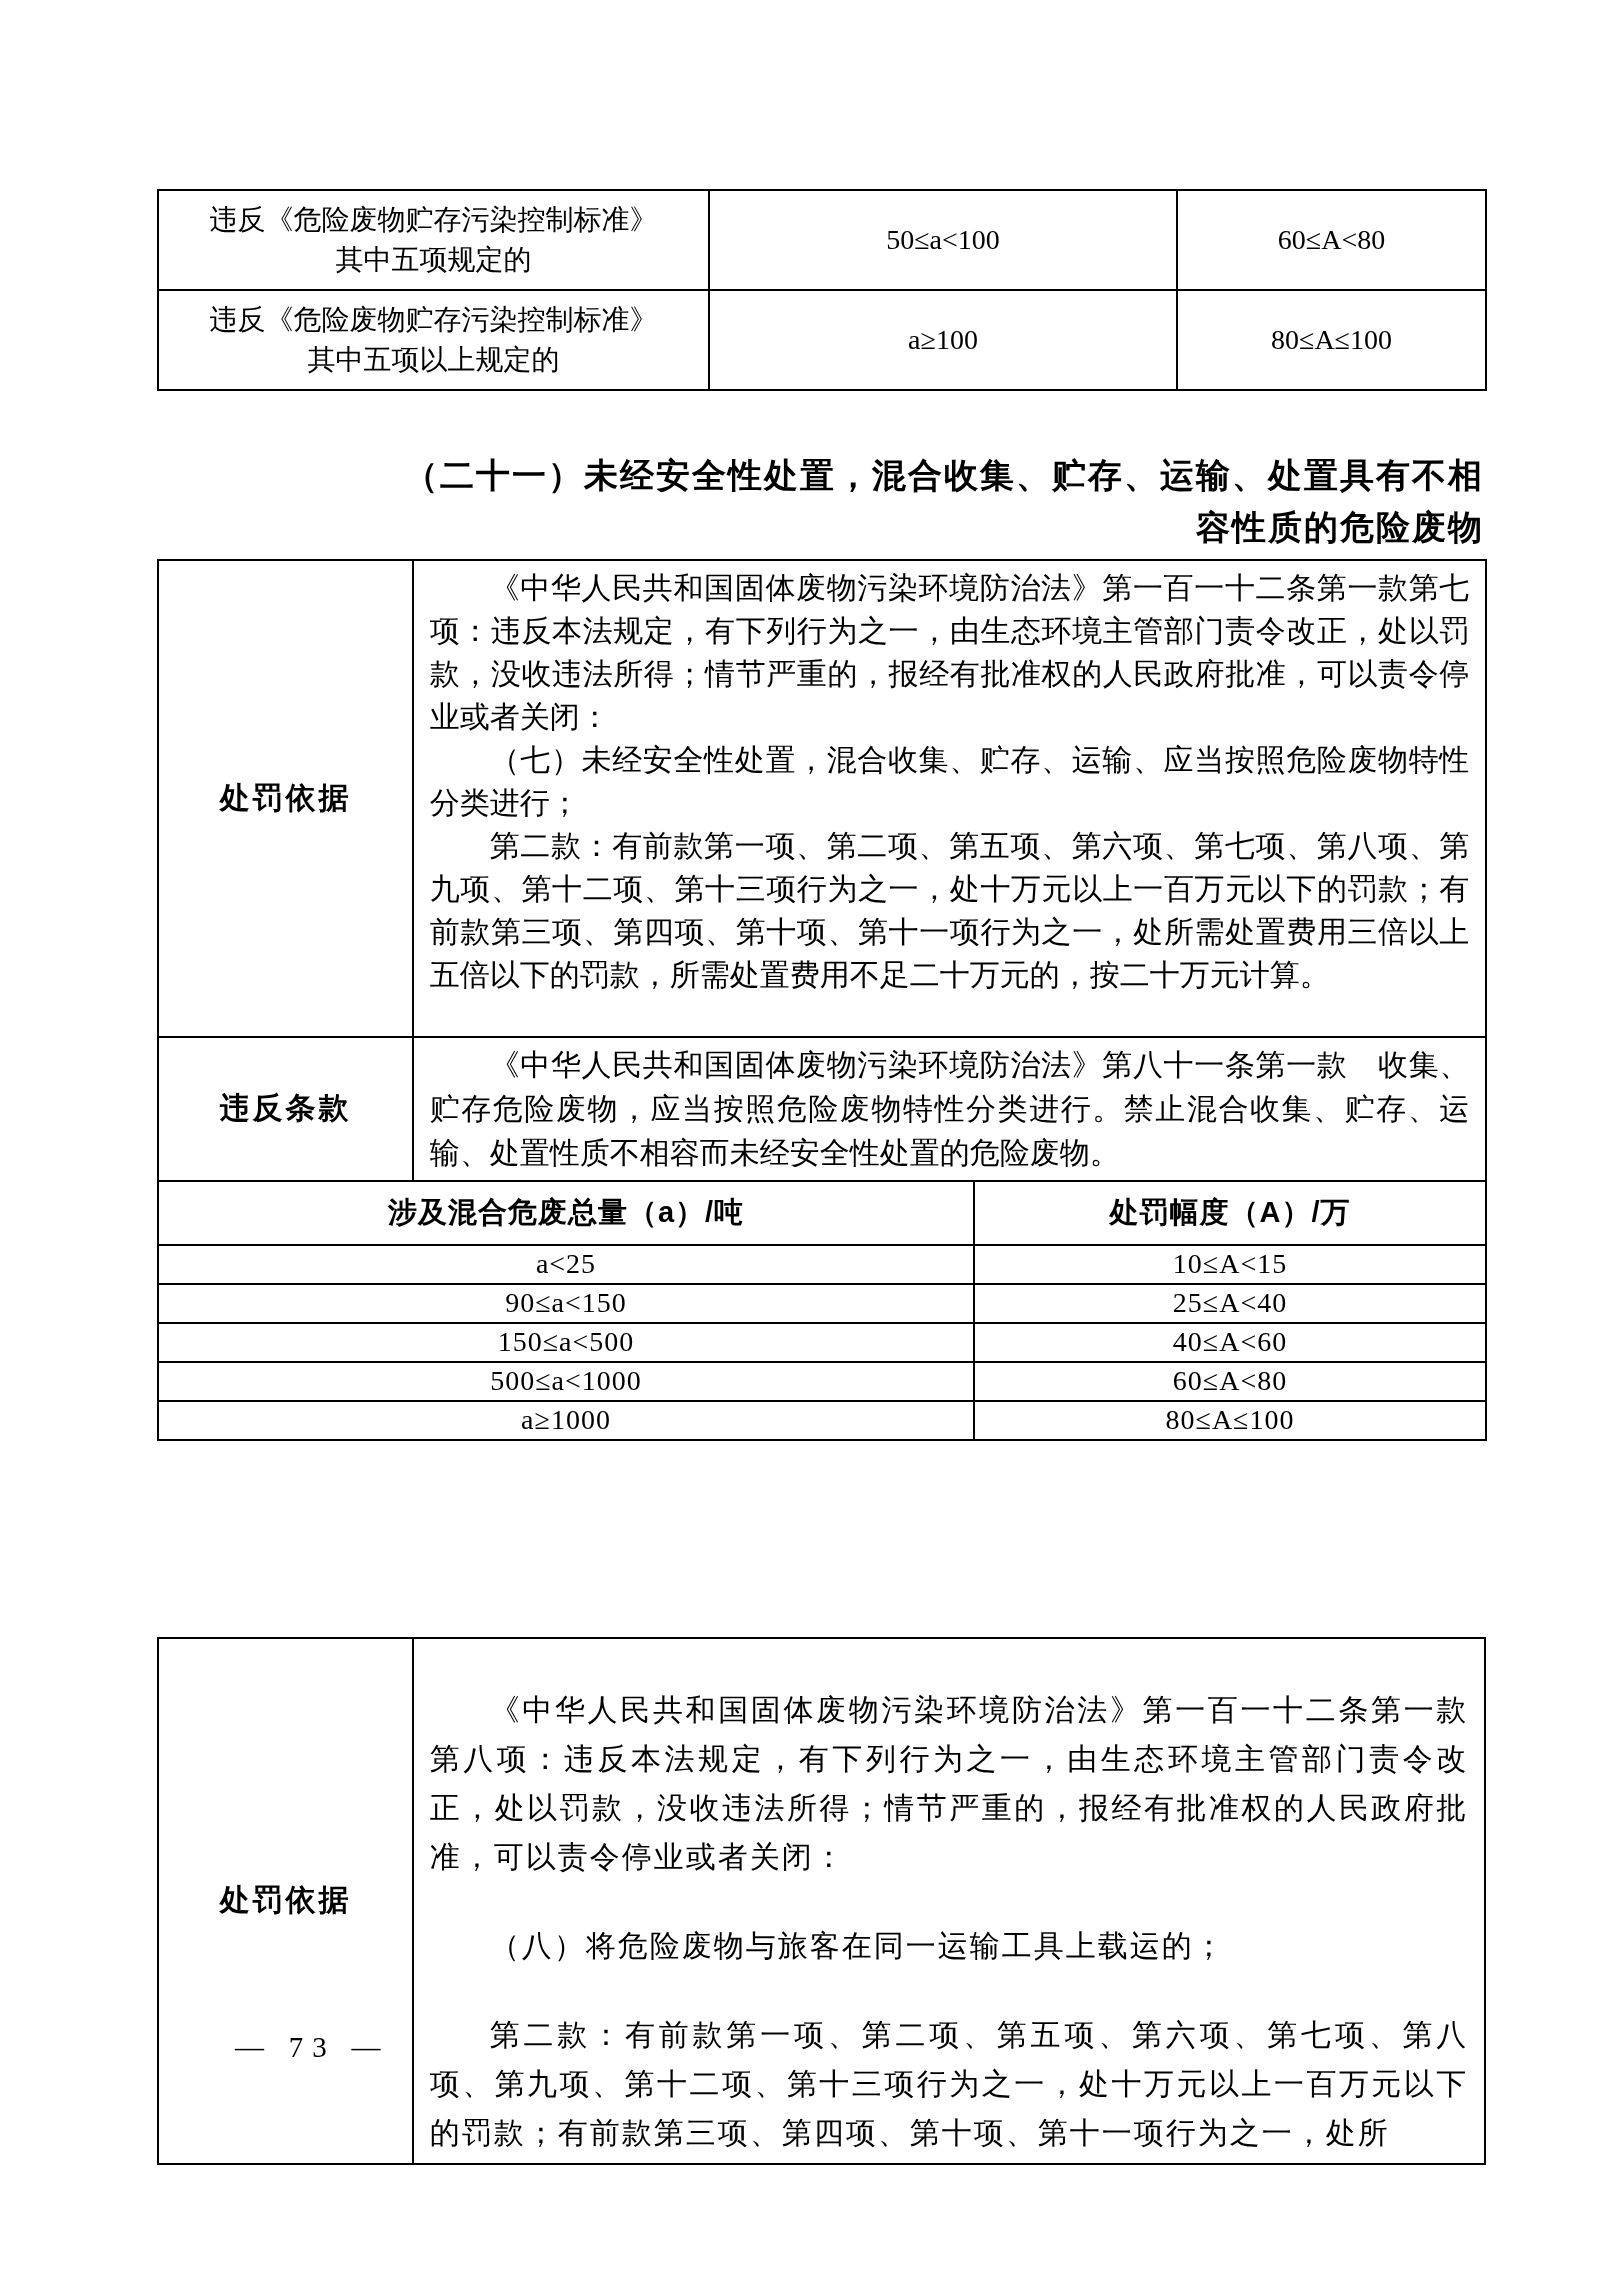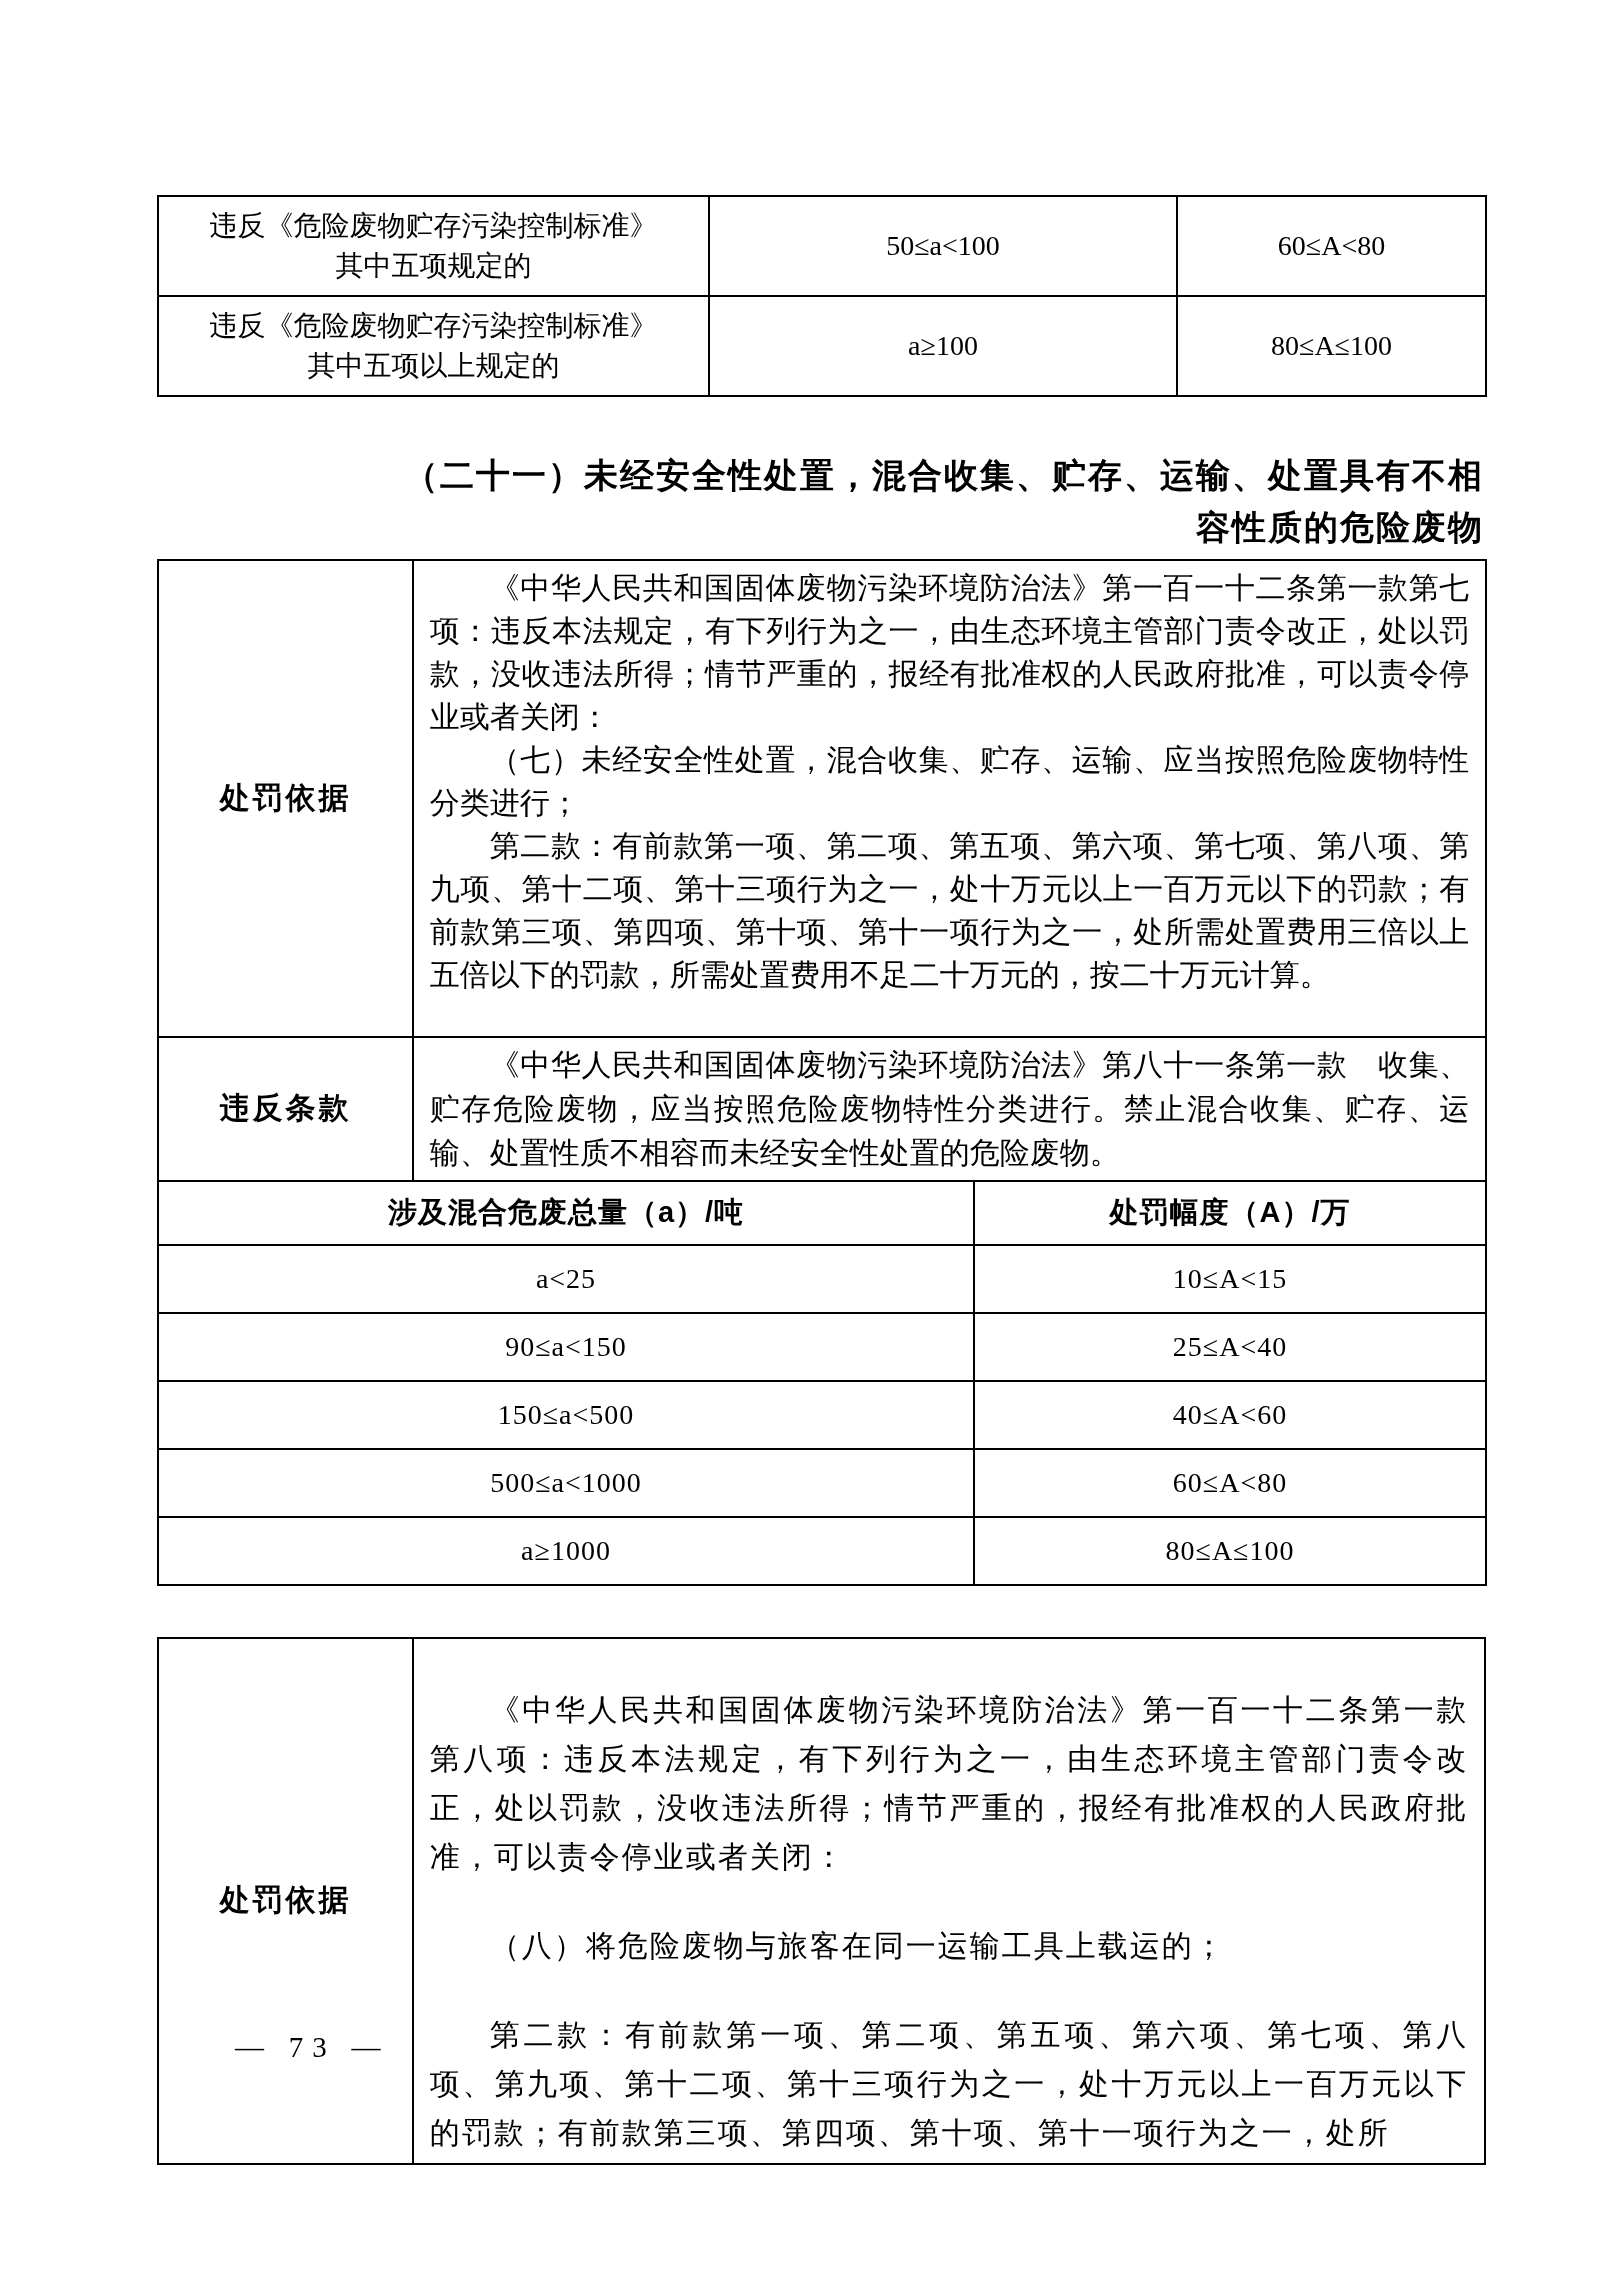--- a/index.html
+++ b/index.html
@@ -12,21 +12,21 @@
   .page { position: relative; width: 1621px; height: 2293px; background: #fff; overflow: hidden; }
 
   table.tbl {
     position: absolute; left: 157px; width: 1327px;
     border-collapse: collapse; table-layout: fixed;
     border: 2.9px solid #000;
   }
   .tbl td { border: 2px solid #000; }
 
   
-  .top-table { top: 195px; }
+  .top-table { top: 189px; }
   .top-table tr { height: 100px; }
   .top-table td { text-align: center; vertical-align: middle; font-size: 28px; }
   .top-table .viol-line { line-height: 40px; }
 
   
   .heading {
     position: absolute; left: 157px; width: 1327px;
     text-align: right; font-weight: bold;
     font-family: "Liberation Sans", "DejaVu Sans", sans-serif;
     font-size: 34px; line-height: 52px; letter-spacing: 2px;
@@ -49,21 +49,21 @@
   .basis-row { height: 477px; }
   .clause-row { height: 132px; }
   .clause-row .text-cell p { line-height: 44px; }
 
   .range-header td {
     height: 64px; text-align: center; vertical-align: middle;
     font-family: "Liberation Sans", "DejaVu Sans", sans-serif;
     font-weight: bold; font-size: 29px; letter-spacing: 1px;
   }
   .range-row td {
-    height: 68px; text-align: center; vertical-align: middle;
+    height: 39px; text-align: center; vertical-align: middle;
     font-size: 28px; letter-spacing: 1px;
   }
 
   
   .table22 { top: 1637px; }
   .table22 tr { height: 391px; }
   .table22 .text-cell { padding: 5.9px 15.7px; }
   .table22 .text-cell p { line-height: 49px; letter-spacing: 2px; margin-top: 40px; }
 
   

